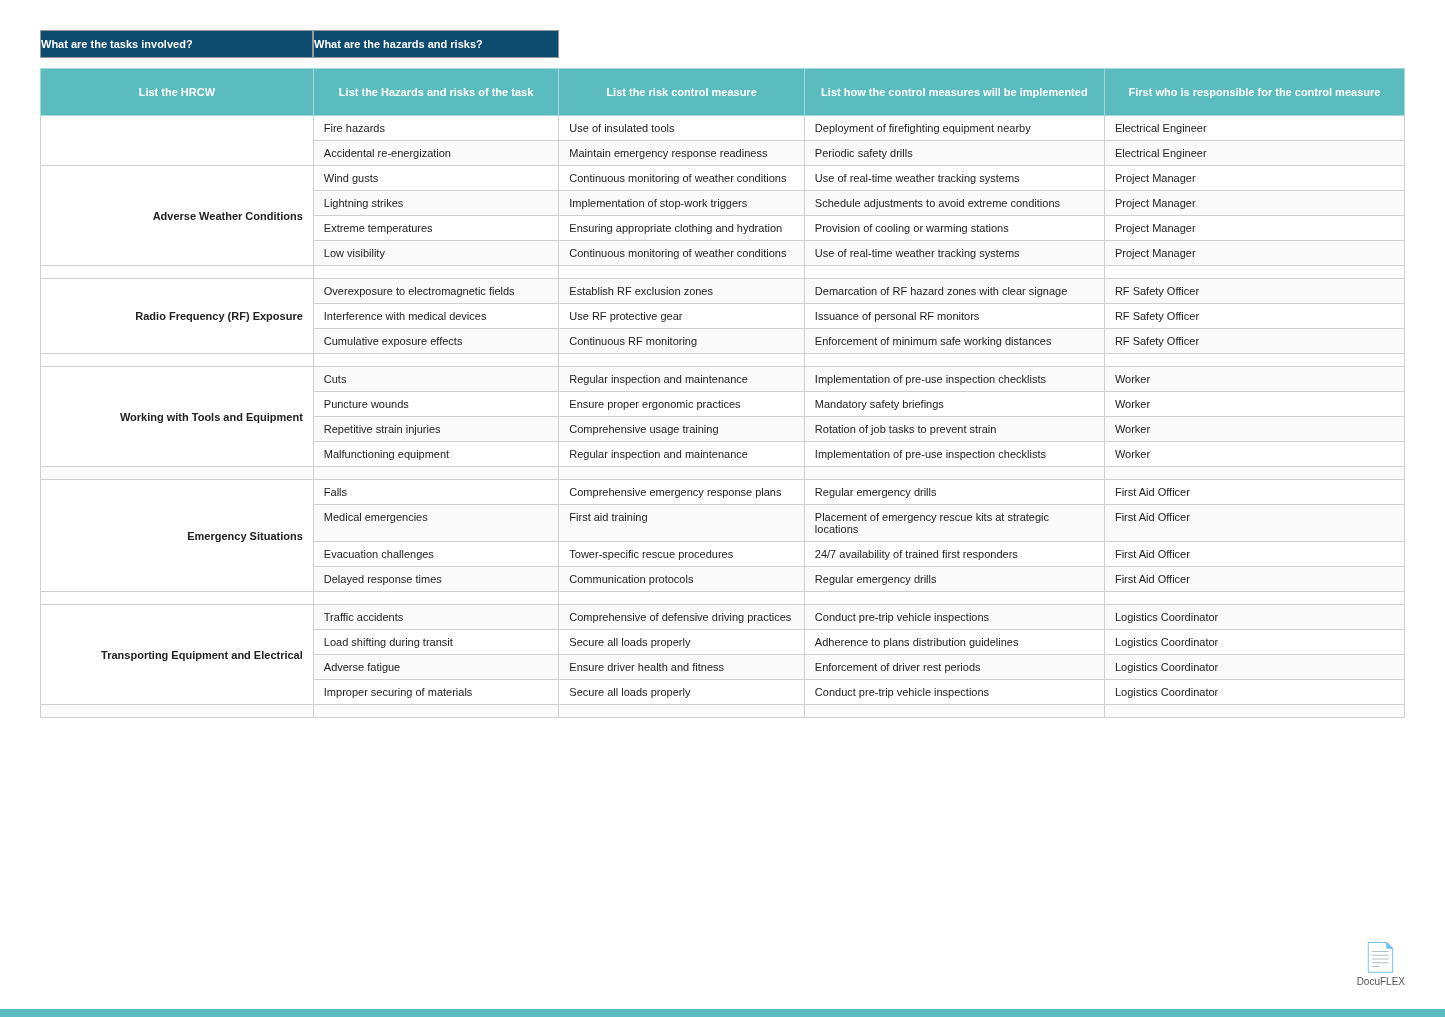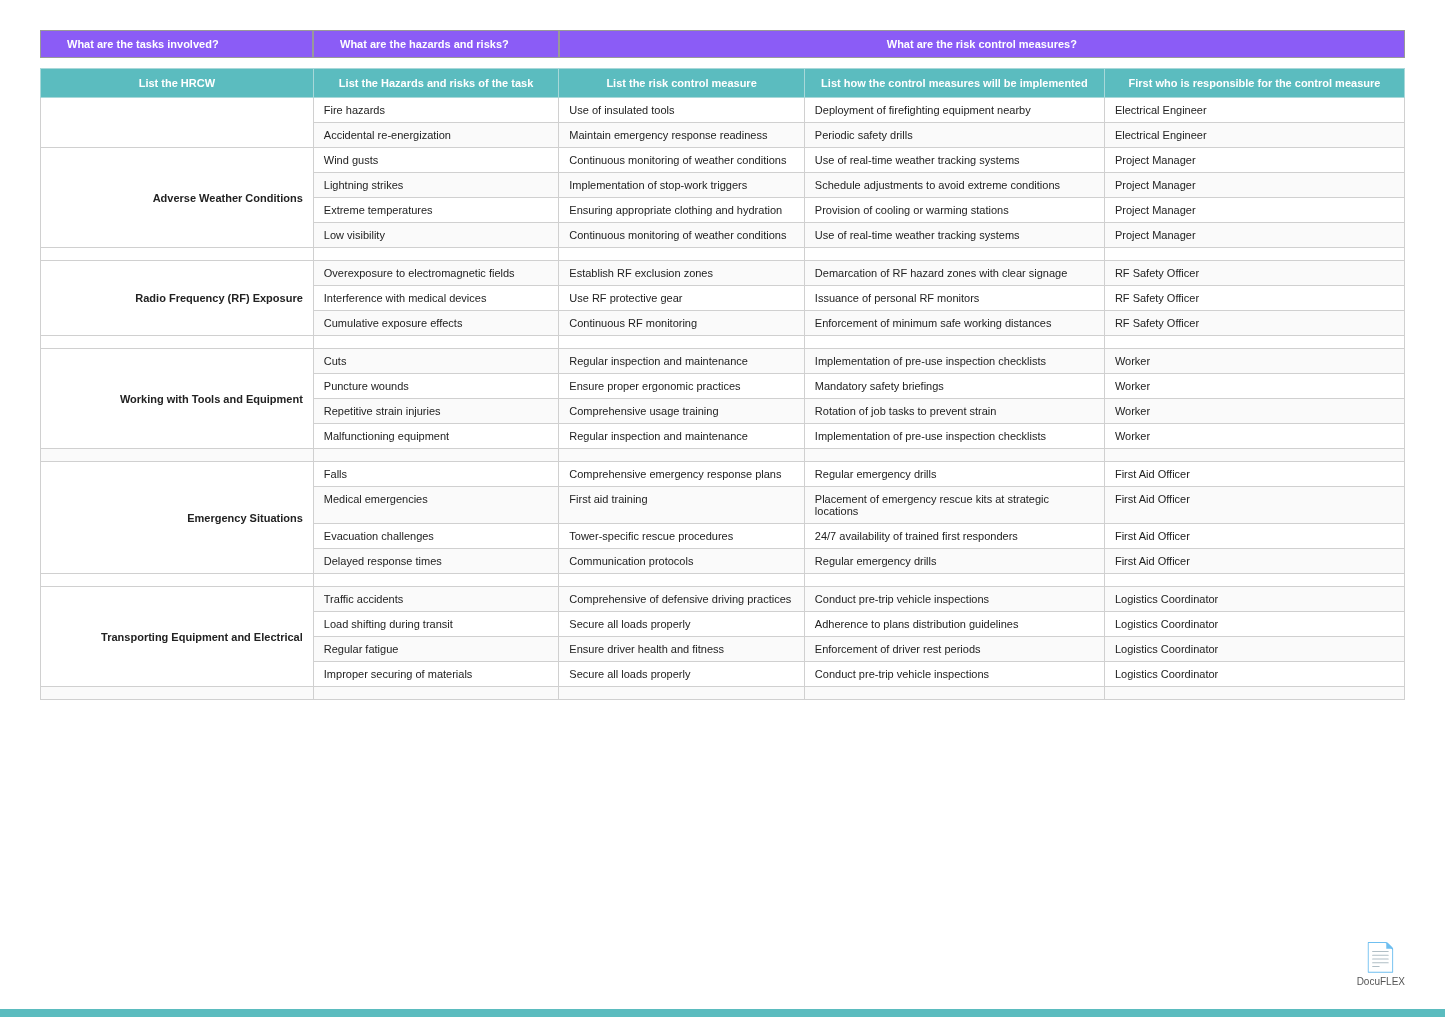--- a/index.html
+++ b/index.html
@@ -19,42 +19,42 @@
       padding: 30px 40px 80px 40px;
       position: relative;
     }
     
     .header-row {
       display: flex;
       width: 100%;
       margin-bottom: 10px;
     }
     .header-cell {
-      background: #8b5cf6;
+      background: #0c4a6e;
       color: #fff;
       font-weight: bold;
       font-size: 11px;
-      padding: 7px 26px;
+      padding: 7px 0;
       border: 1px solid #999;
     }
     .header-cell-1 { width: 20%; }
     .header-cell-2 { width: 18%; }
     .header-cell-3 { width: 62%; text-align: center; }
 
     
     table {
       width: 100%;
       border-collapse: collapse;
       font-size: 11px;
     }
     thead tr th {
       background: #5bbcbf;
       color: #fff;
       font-weight: bold;
-      padding: 8px 10px;
+      padding: 17px 10px;
       border: 1px solid #a8d8d9;
       vertical-align: top;
       font-size: 11px;
     }
     tbody tr td {
       border: 1px solid #d0d0d0;
       padding: 6px 10px;
       vertical-align: top;
       font-size: 11px;
       background: #fff;
@@ -99,21 +99,20 @@
     }
   </style>
 </head>
 <body>
 
 <div class="page">
 
   <div class="header-row">
     <div class="header-cell header-cell-1">What are the tasks involved?</div>
     <div class="header-cell header-cell-2">What are the hazards and risks?</div>
-    <div class="header-cell header-cell-3">What are the risk control measures?</div>
   </div>
 
   <table>
     <thead>
       <tr>
         <th class="col-1">List the HRCW</th>
         <th class="col-2">List the Hazards and risks of the task</th>
         <th class="col-3">List the risk control measure</th>
         <th class="col-4">List how the control measures will be implemented</th>
         <th class="col-5">First who is responsible for the control measure</th>
@@ -262,21 +261,21 @@
           <td class="col-4">Conduct pre-trip vehicle inspections</td>
           <td class="col-5">Logistics Coordinator</td>
         </tr>
         <tr>
           <td class="col-2">Load shifting during transit</td>
           <td class="col-3">Secure all loads properly</td>
           <td class="col-4">Adherence to plans distribution guidelines</td>
           <td class="col-5">Logistics Coordinator</td>
         </tr>
         <tr>
-          <td class="col-2">Regular fatigue</td>
+          <td class="col-2">Adverse fatigue</td>
           <td class="col-3">Ensure driver health and fitness</td>
           <td class="col-4">Enforcement of driver rest periods</td>
           <td class="col-5">Logistics Coordinator</td>
         </tr>
         <tr>
           <td class="col-2">Improper securing of materials</td>
           <td class="col-3">Secure all loads properly</td>
           <td class="col-4">Conduct pre-trip vehicle inspections</td>
           <td class="col-5">Logistics Coordinator</td>
         </tr>

